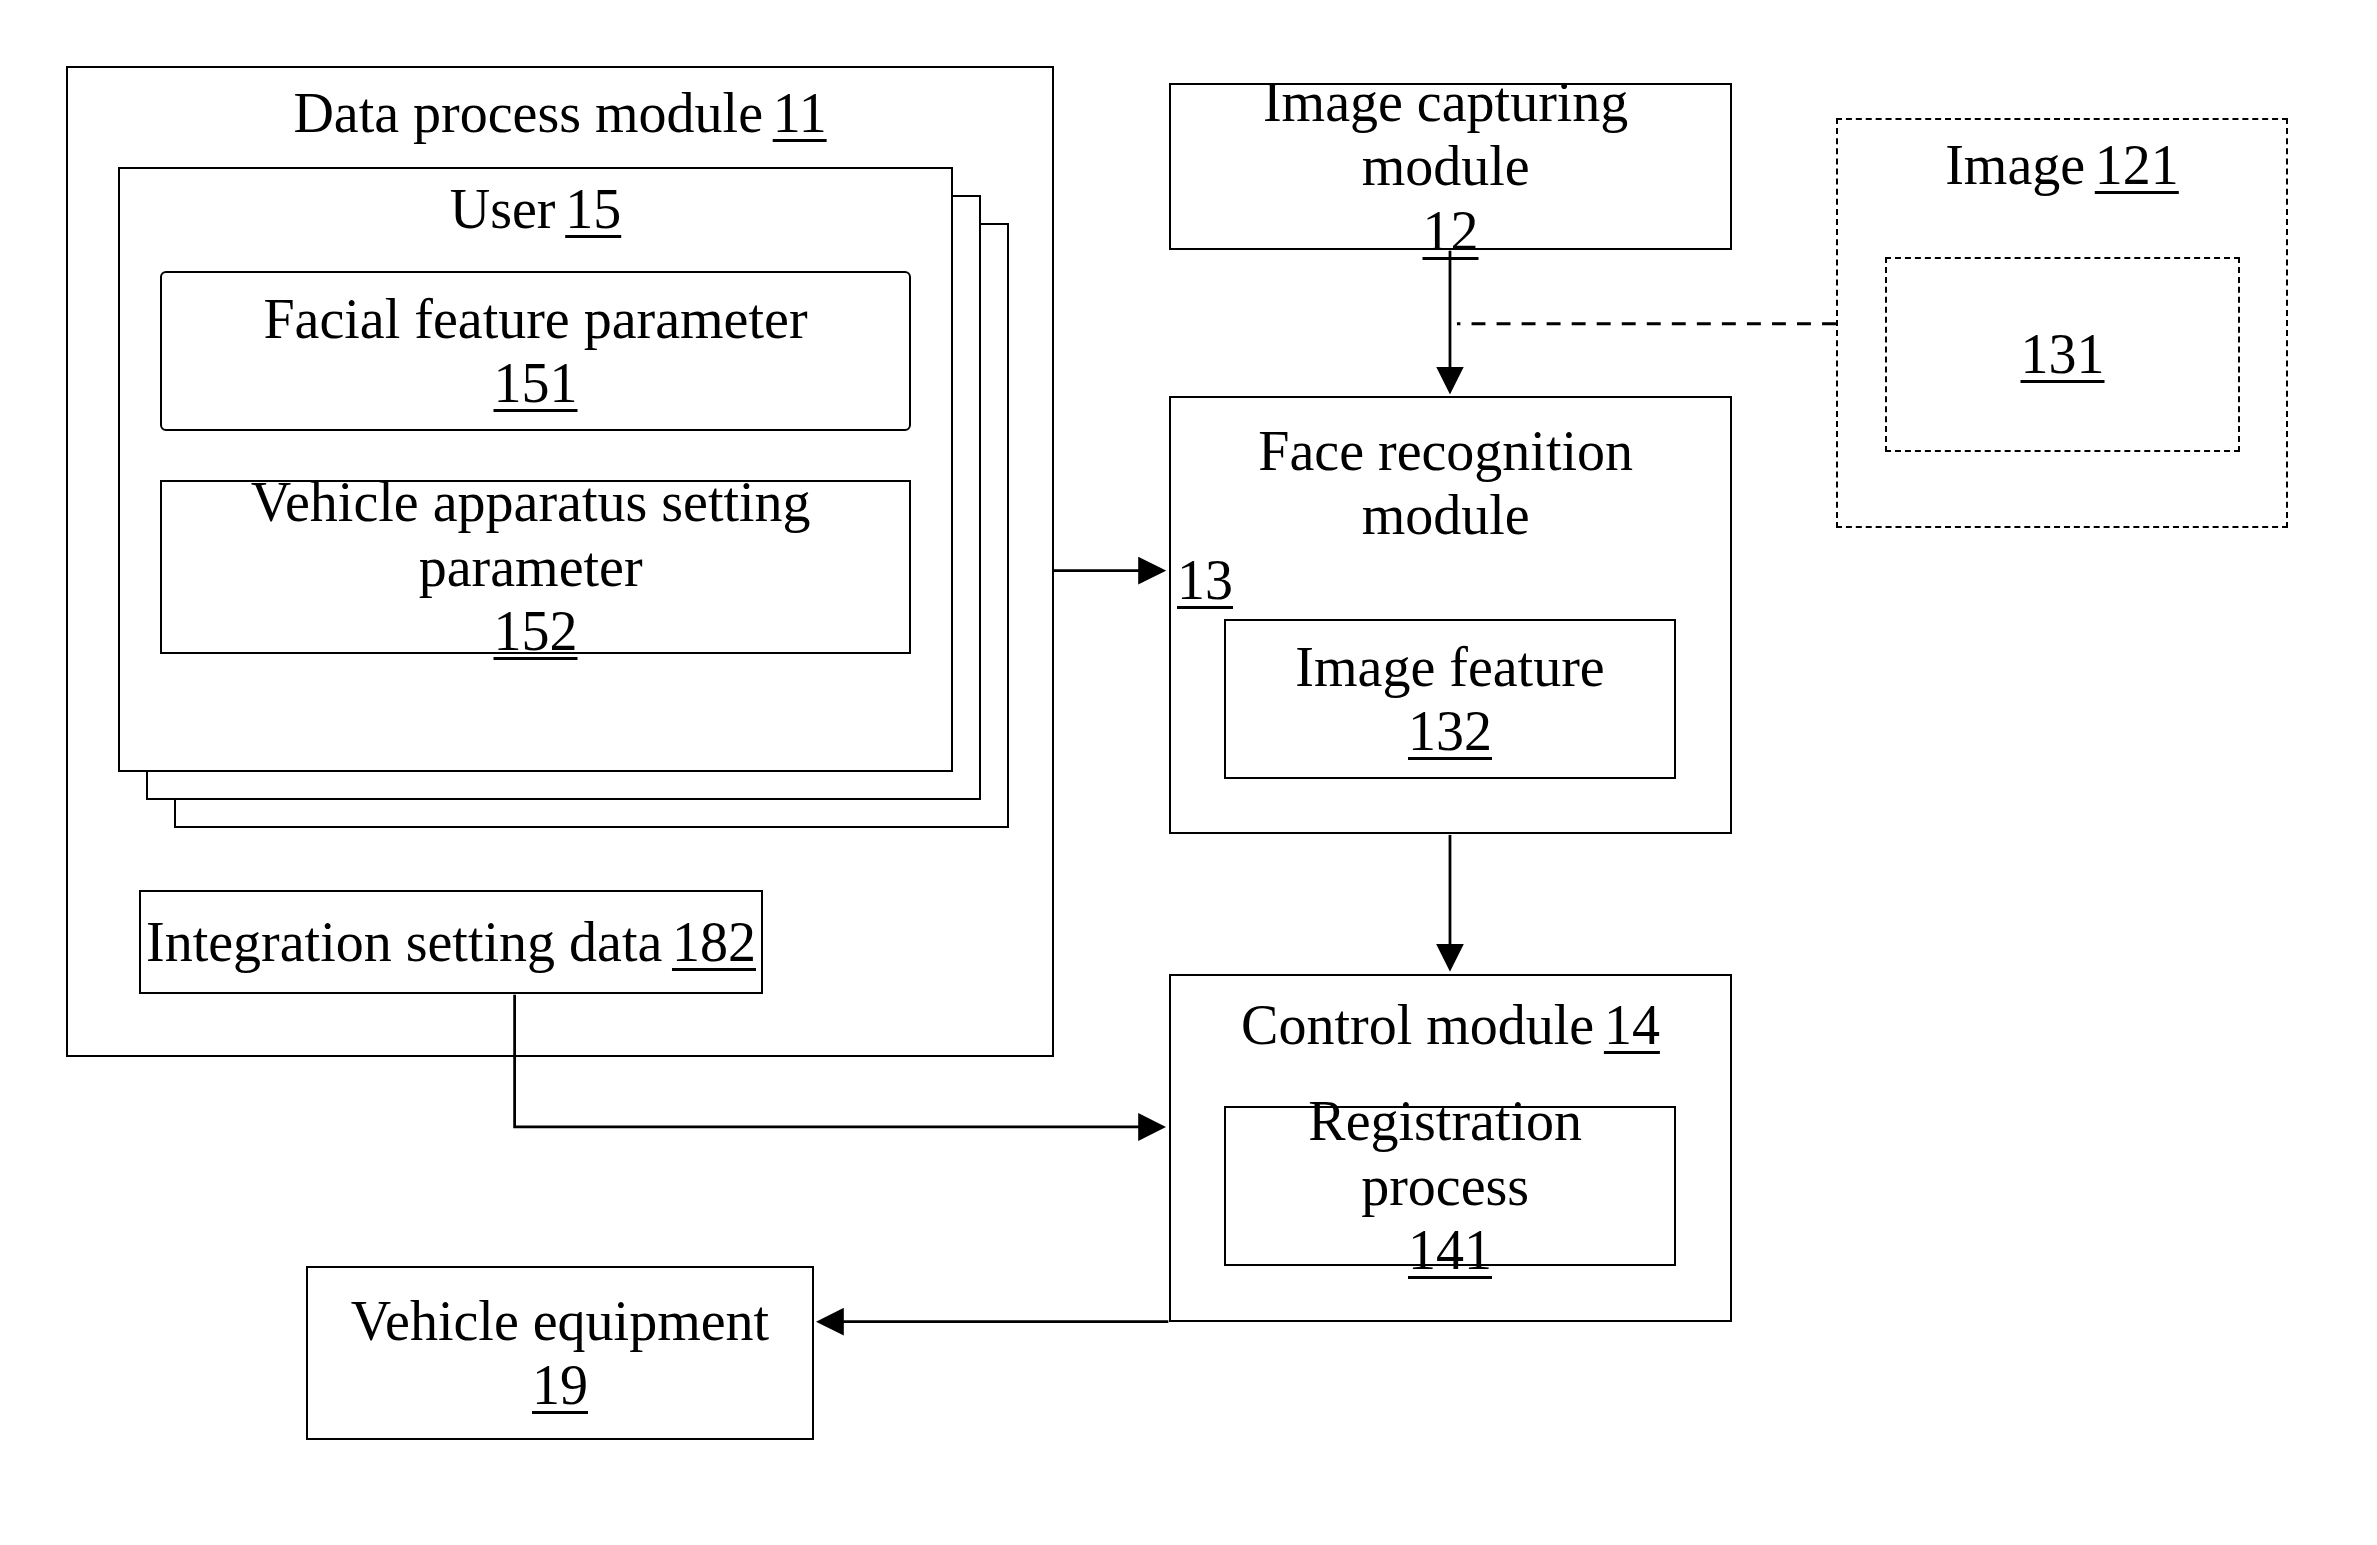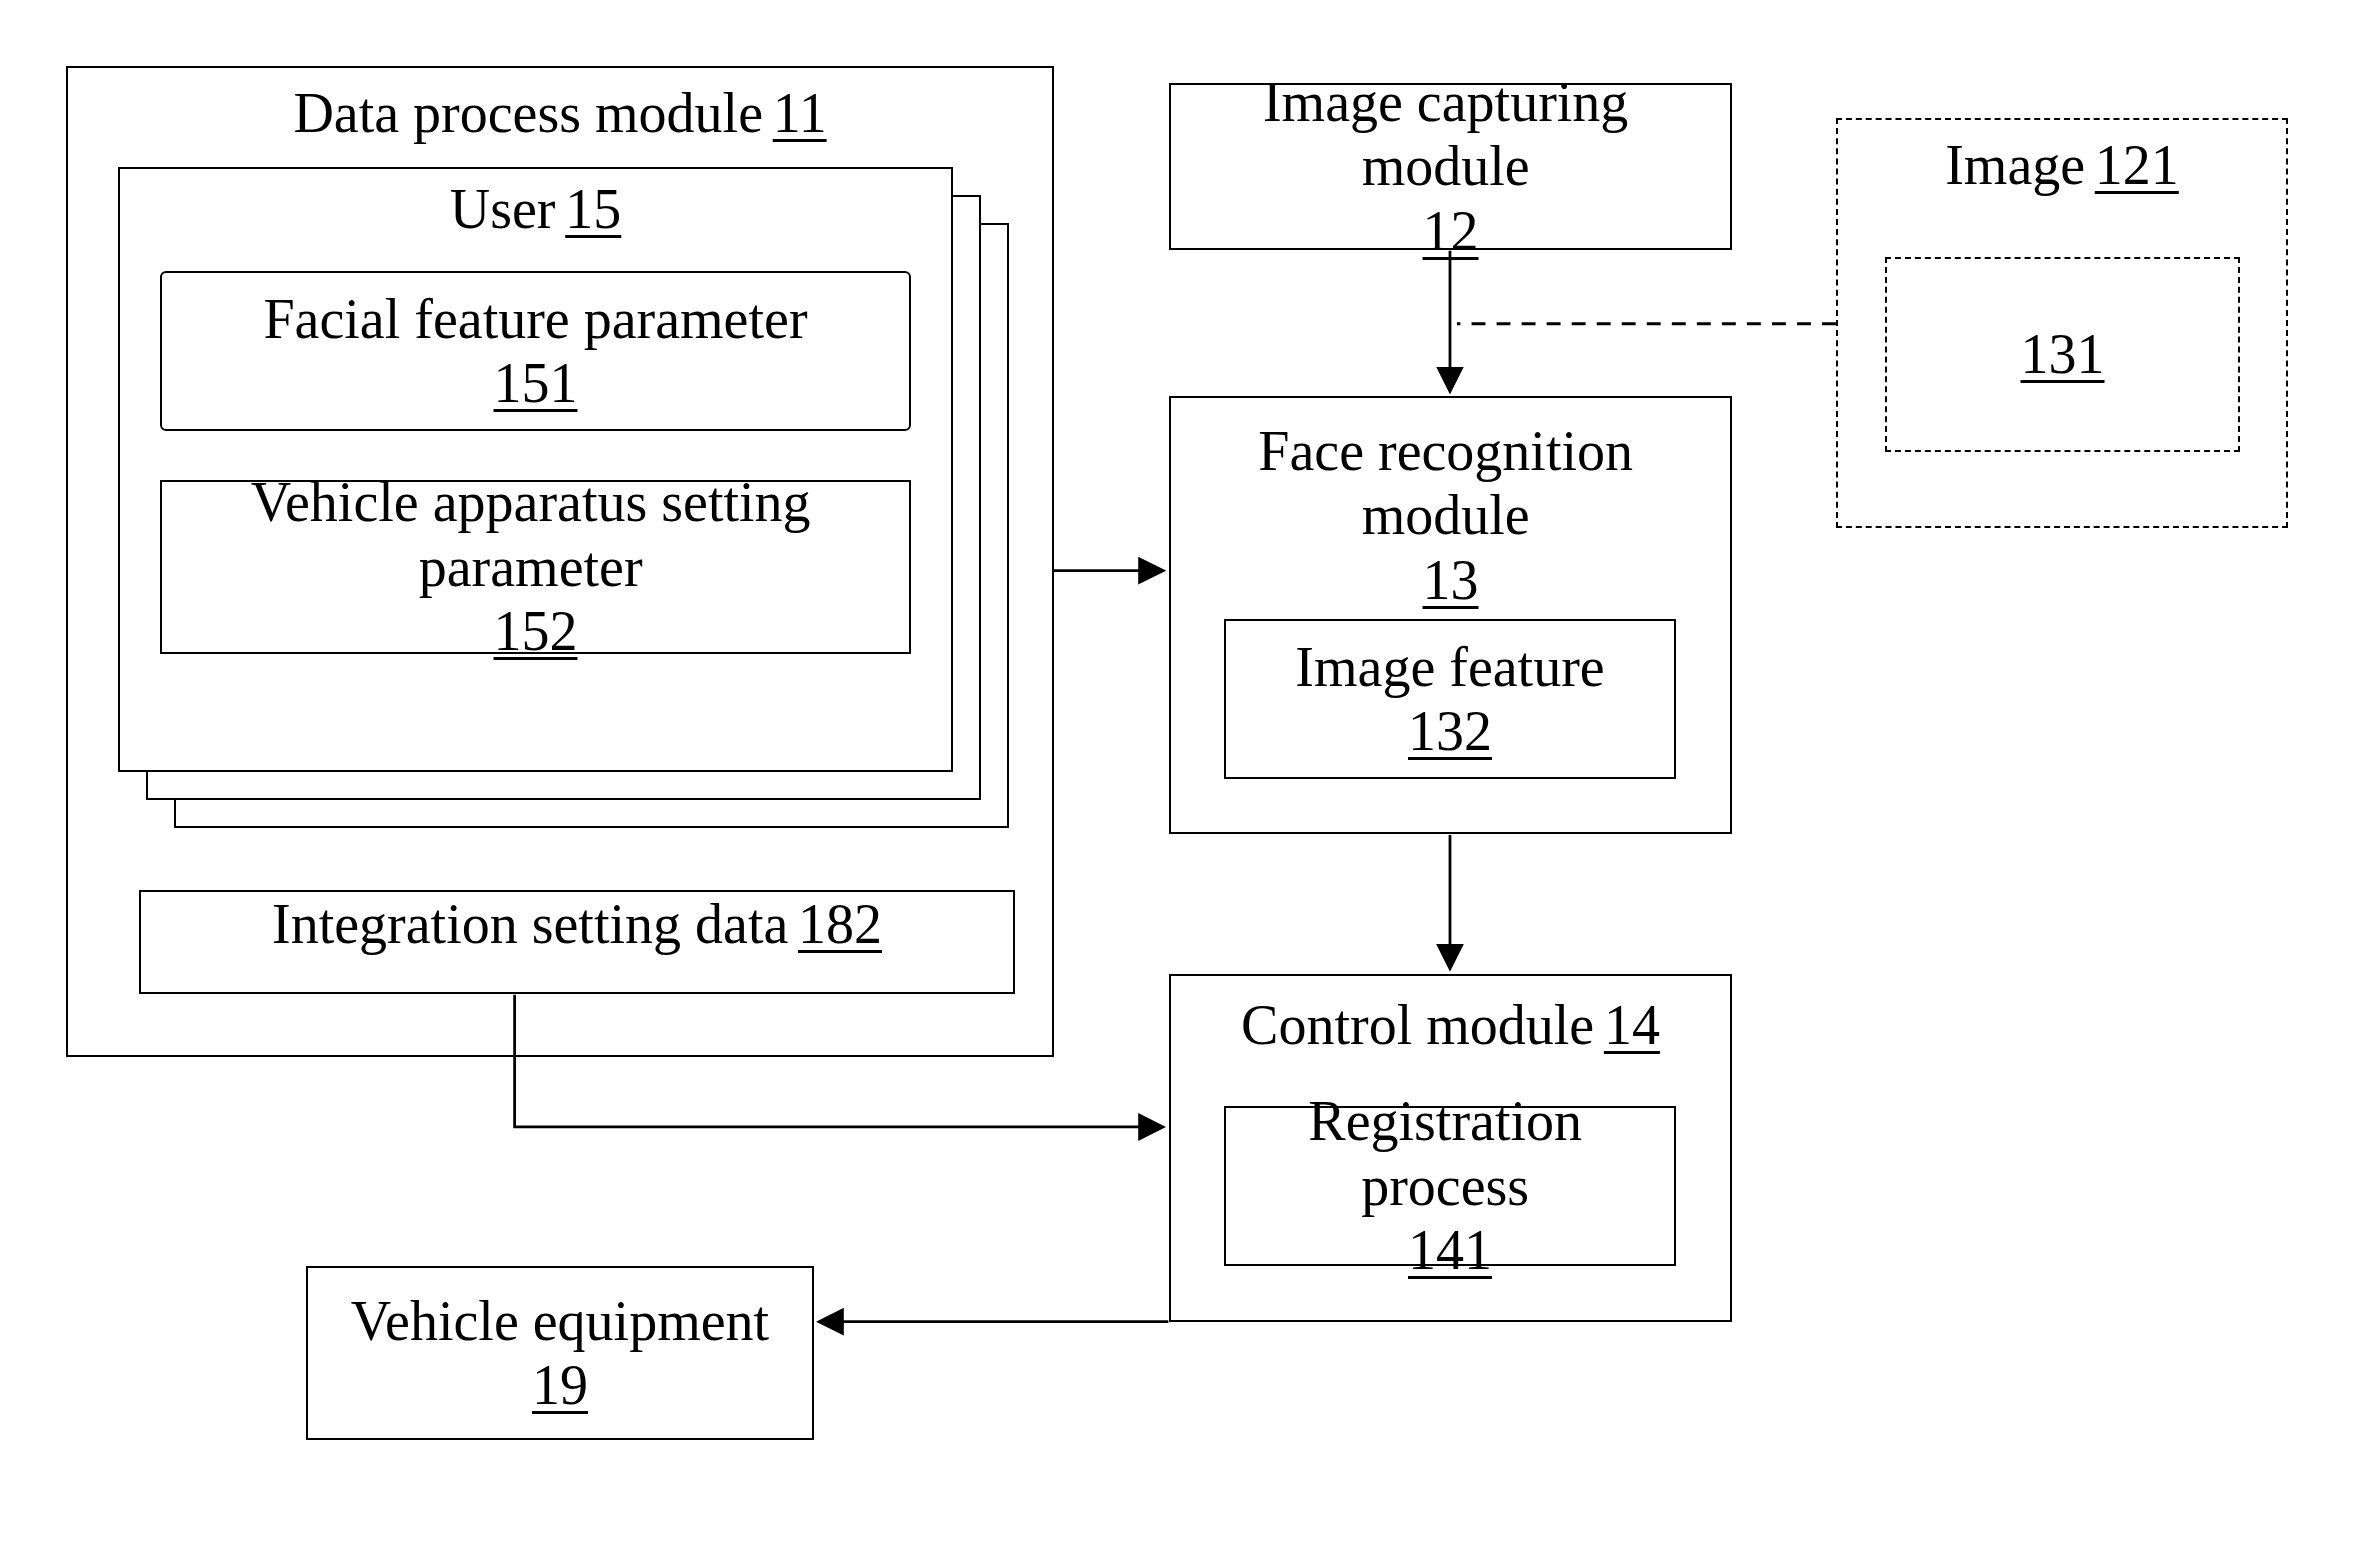--- a/index.html
+++ b/index.html
@@ -99,39 +99,39 @@
 
   <div class="box" style="left:160px; top:480px; width:751px; height:174px; z-index:4; justify-content:center;">
     <div class="center-text">
       <div style="display:flex; flex-wrap:wrap; justify-content:center; align-items:flex-end;">
         <span class="label" style="margin-right:9.7px;">Vehicle apparatus setting parameter</span>
         <span class="num">152</span>
       </div>
     </div>
   </div>
 
-  <div class="box" style="left:139px; top:890px; width:876px; height:104px; z-index:4; justify-content:flex-start;">
+  <div class="box" style="left:139px; top:890px; width:624px; height:104px; z-index:4; justify-content:center;">
     <div class="title-row" style="margin:0;">
       <span class="label">Integration setting data</span>
       <span class="num">182</span>
     </div>
   </div>
 
   <div class="box" style="left:1169px; top:83px; width:563px; height:167px; justify-content:center;">
     <div class="center-text">
       <div style="display:flex; flex-wrap:wrap; justify-content:center; align-items:baseline;">
         <span class="label" style="margin-right:9.7px;">Image capturing module</span>
         <span class="num">12</span>
       </div>
     </div>
   </div>
 
   <div class="box" style="left:1169px; top:396px; width:563px; height:438px; justify-content:flex-start;">
     <div class="center-text" style="margin-top:21px;">
-      <div style="display:flex; flex-wrap:wrap; justify-content:center; align-items:baseline;">
+      <div style="display:flex; flex-wrap:wrap; justify-content:center; align-items:baseline;flex-direction:column;">
         <span class="label" style="margin-right:9.7px;">Face recognition module</span>
         <span class="num">13</span>
       </div>
     </div>
   </div>
 
   <div class="box" style="left:1224px; top:619px; width:452px; height:160px; justify-content:center;">
     <div class="center-text">
       <span class="label">Image feature</span>
       <span class="num">132</span>

